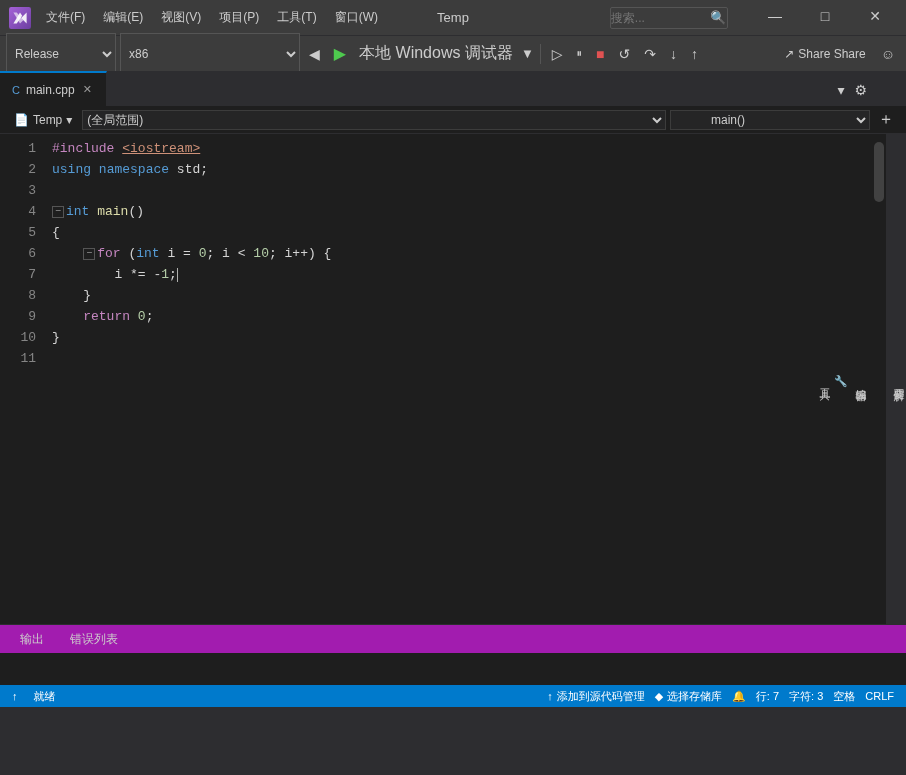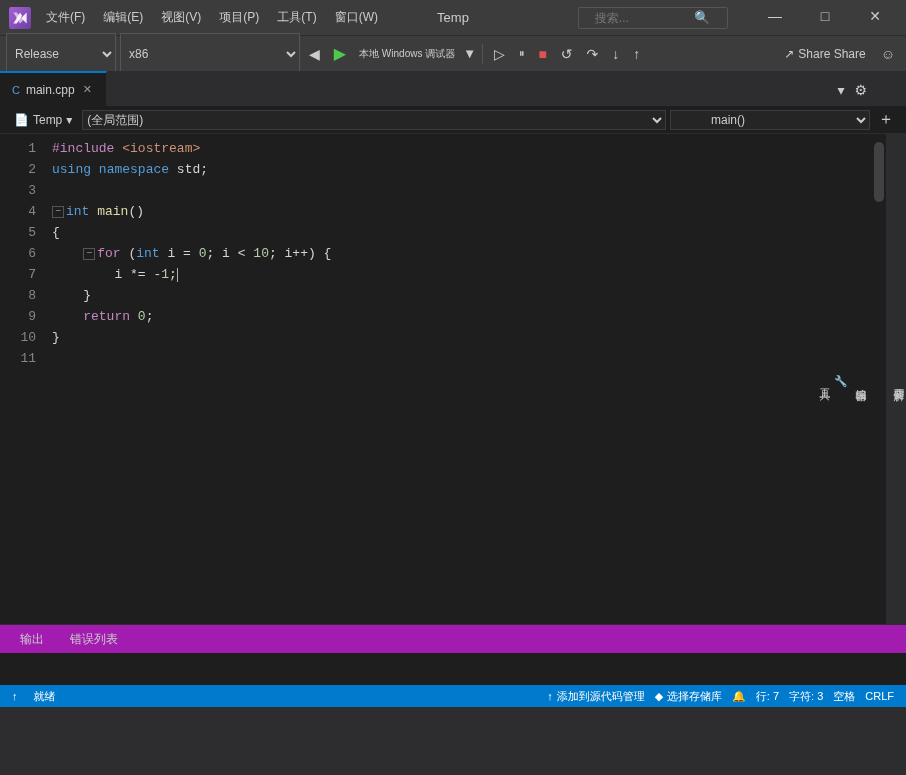--- a/index.html
+++ b/index.html
@@ -52,21 +52,21 @@
       transform: translateX(-50%);
       color: #ccc;
       font-size: 13px;
     }
     .search-box {
       display: flex;
       align-items: center;
       background: #3c3c3c;
       border: 1px solid #555;
       border-radius: 2px;
-      padding: 2px 16px;
+      padding: 2px 0;
       margin-right: 16px;
       height: 22px;
     }
     .search-box input {
       background: transparent;
       border: none;
       outline: none;
       color: #ccc;
       font-size: 12px;
       width: 100px;
@@ -126,21 +126,21 @@
       display: flex;
       align-items: center;
       justify-content: center;
       height: 24px;
     }
     .run-btn {
       color: #4ec94e;
       font-size: 16px;
     }
     .toolbar-text {
-      font-size: 10px;
+      font-size: 16px;
       color: #ccc;
       padding: 0 4px;
       cursor: pointer;
       display: flex;
       align-items: center;
       gap: 3px;
     }
     .live-share-btn {
       display: flex;
       align-items: center;
@@ -316,21 +316,21 @@
       cursor: pointer;
       letter-spacing: 1px;
     }
 
     
     .kw { color: #569cd6; }
     .kw2 { color: #c586c0; }
     .fn { color: #dcdcaa; }
     .num { color: #b5cea8; }
     .inc { color: #c586c0; }
-    .hdr { color: #ce9178; }
+    .hdr { color: #ce9178; text-decoration: underline; }
     .op { color: #d4d4d4; }
     .collapse-btn {
       display: inline-block;
       width: 12px;
       height: 12px;
       border: 1px solid #555;
       text-align: center;
       line-height: 10px;
       font-size: 10px;
       color: #999;

